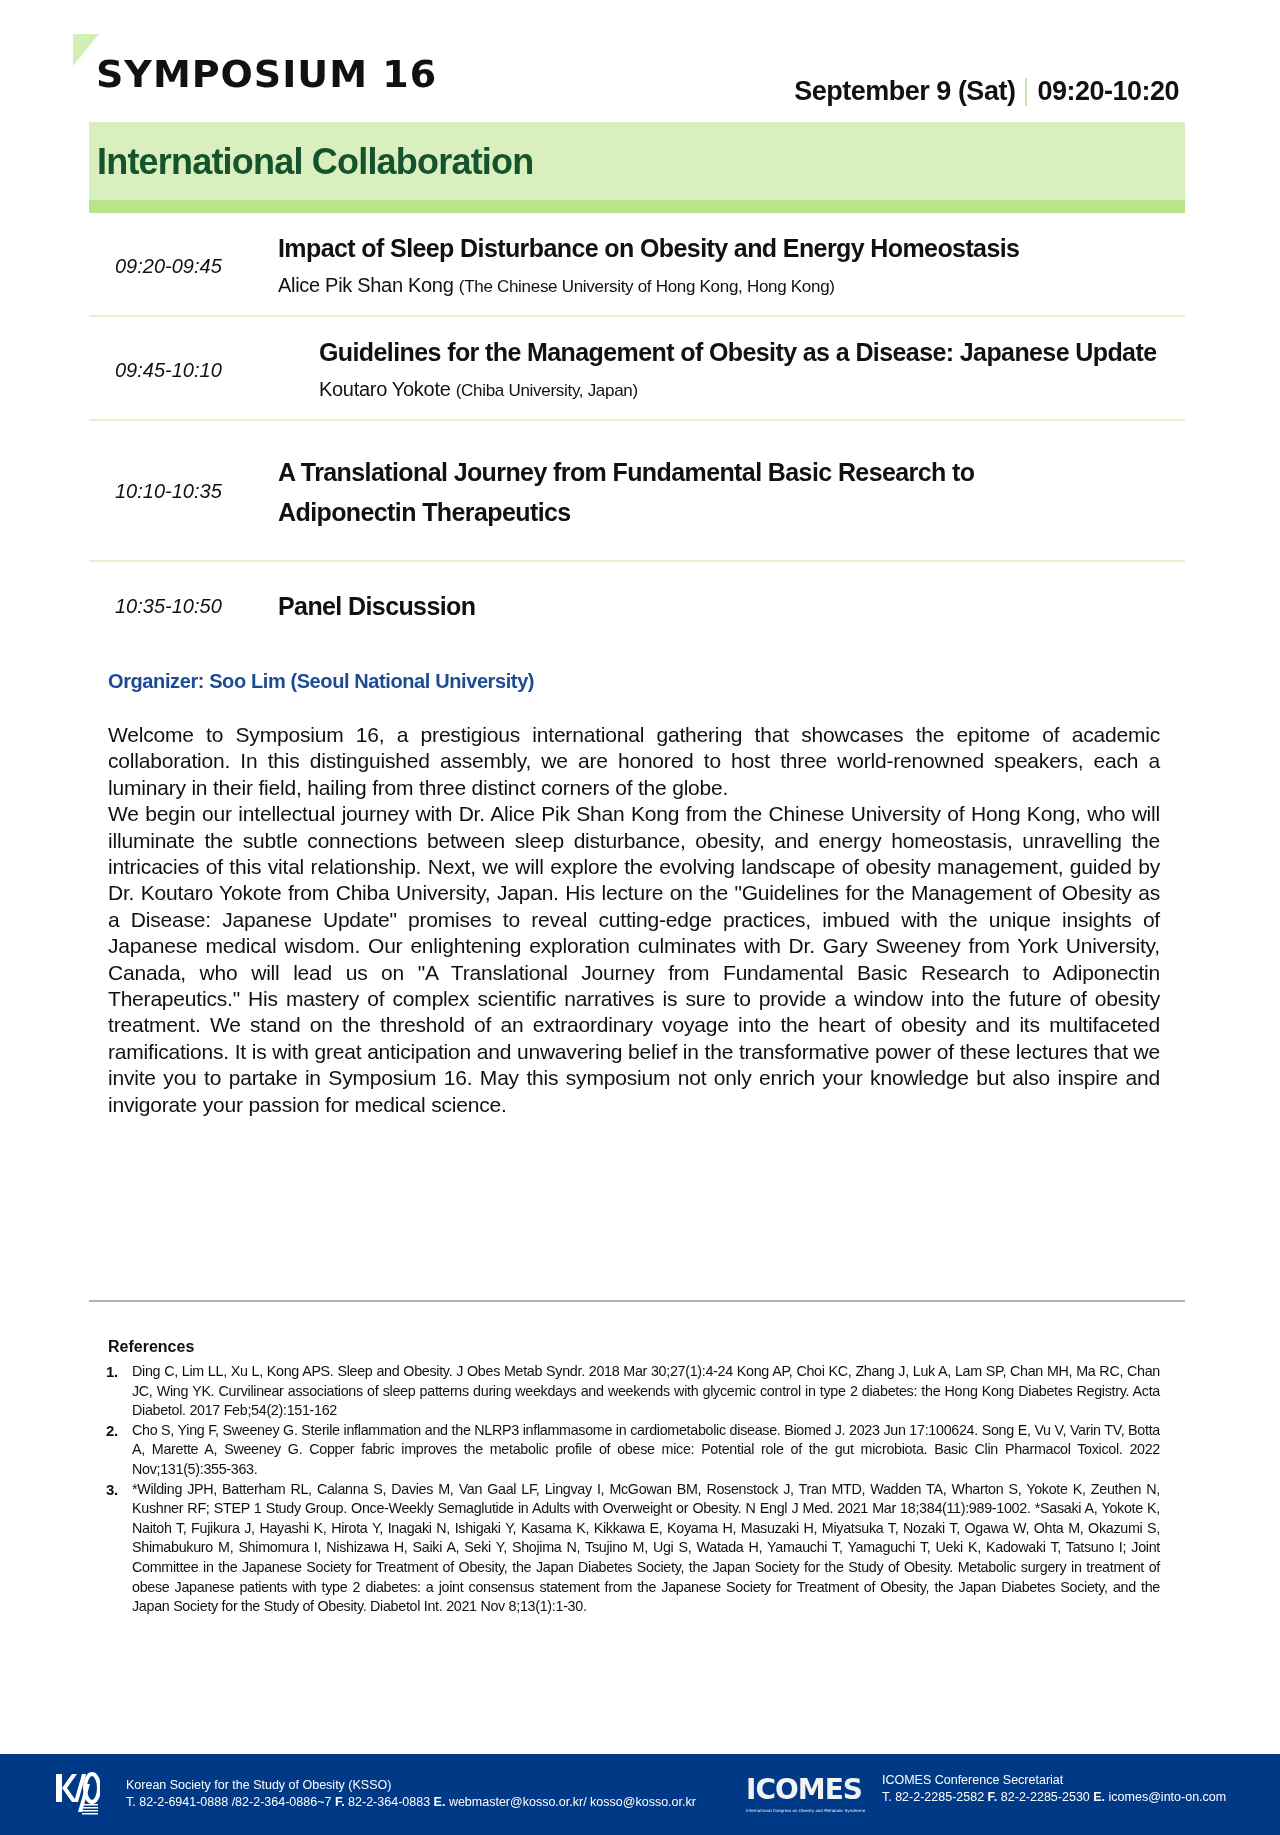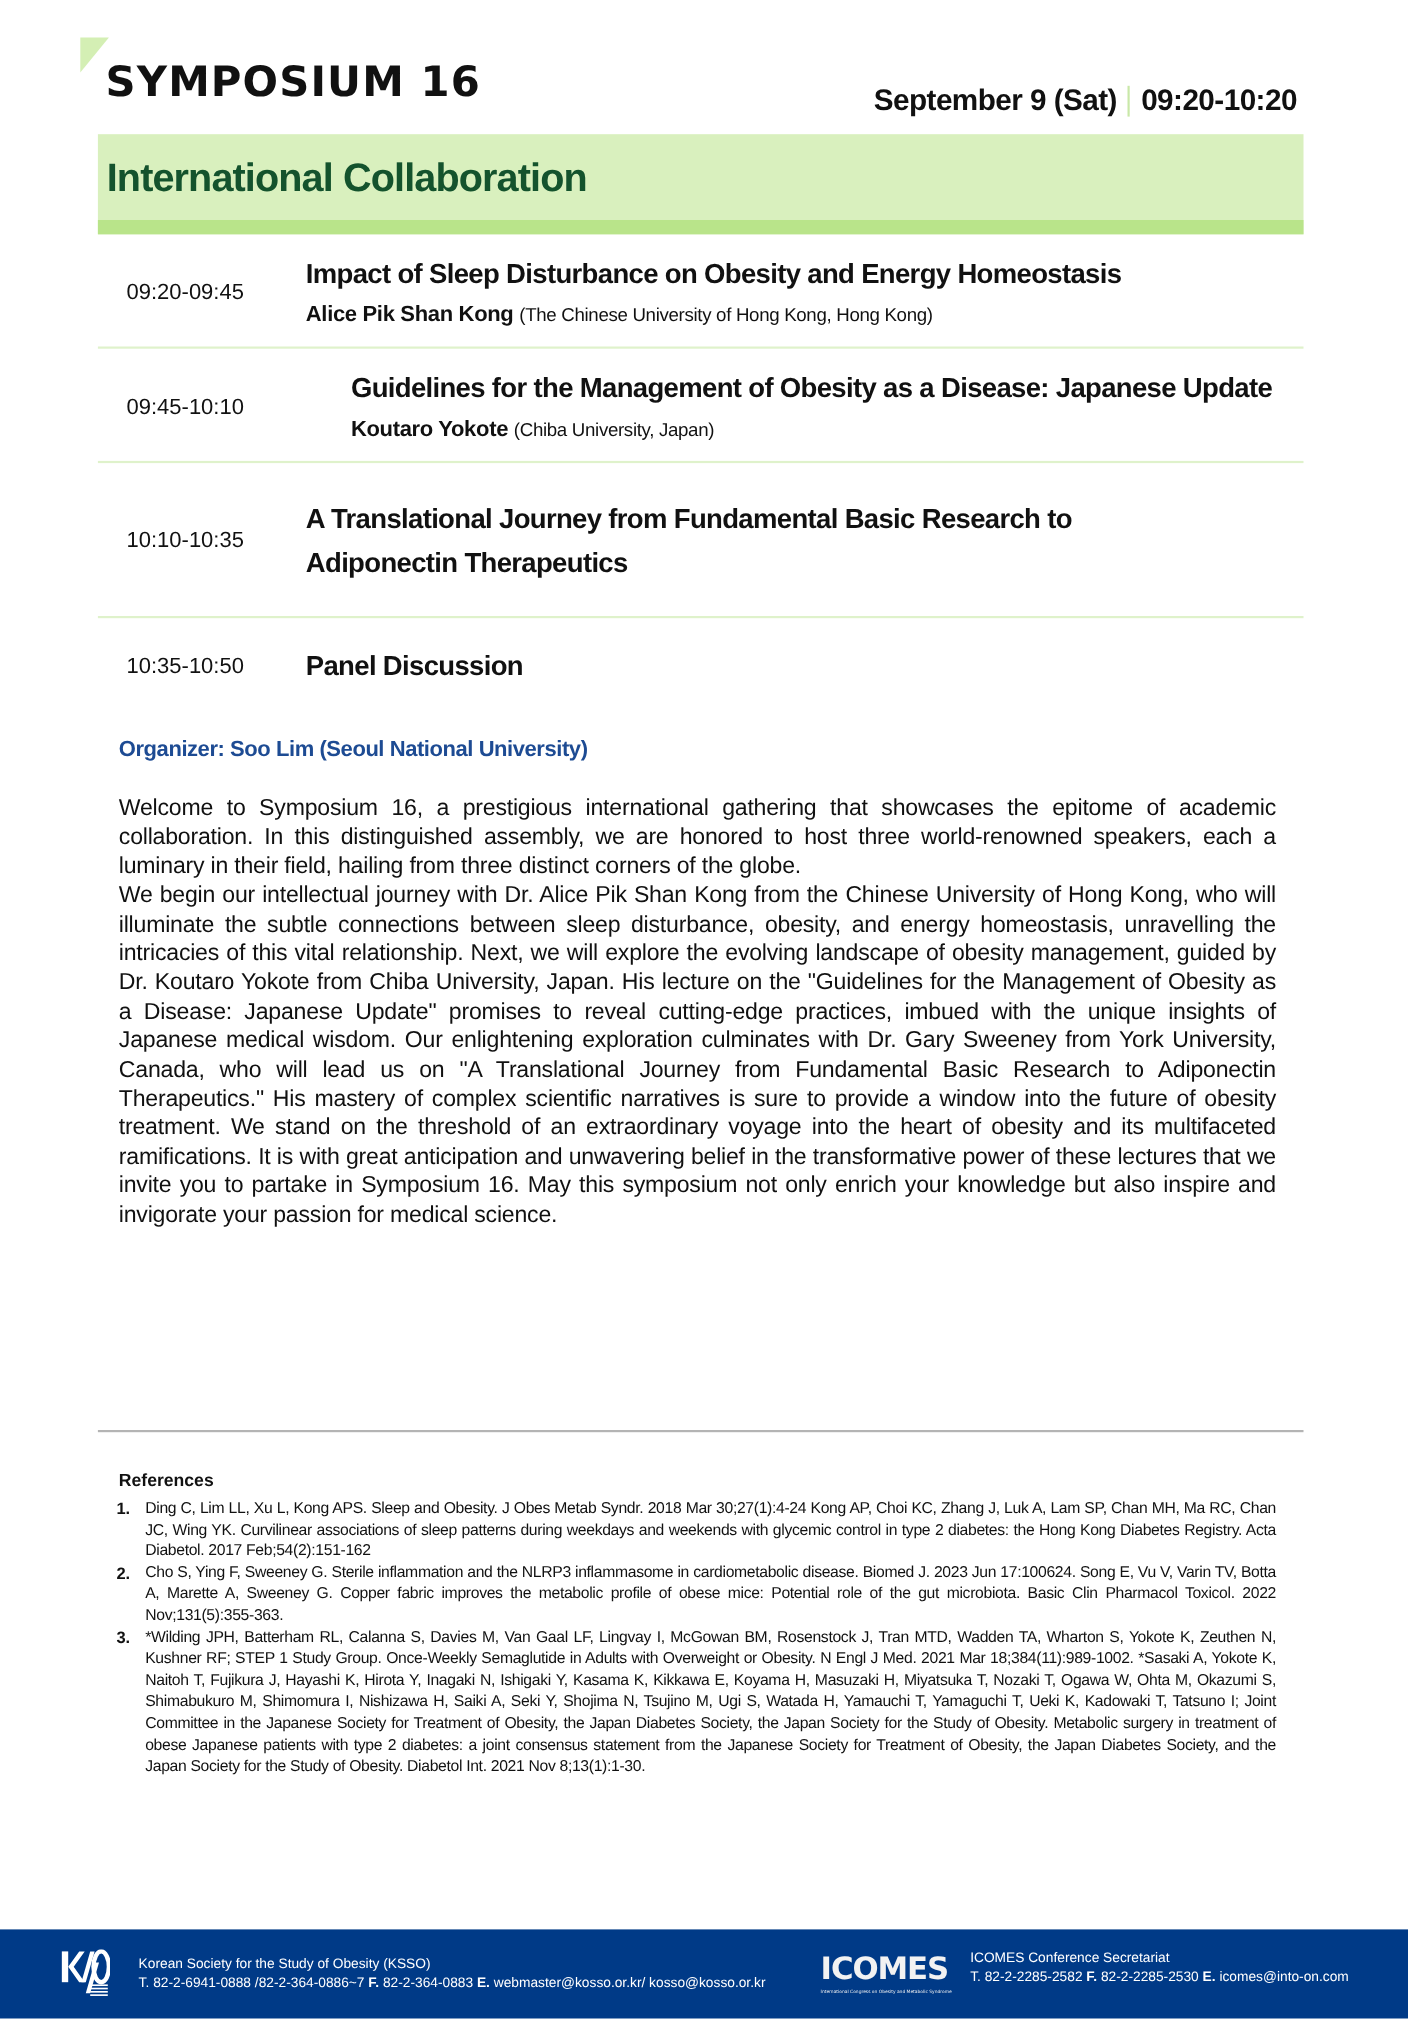--- a/index.html
+++ b/index.html
@@ -24,25 +24,25 @@
     position: absolute; left: 89px; top: 122px; width: 1096px; height: 91px;
     background: #d9f0be; border-bottom: 13px solid #b9e48a;
   }
   .banner-title {
     position: absolute; left: 8px; top: 19px; font-size: 36px; font-weight: bold; color: #14532d; letter-spacing: -0.8px;
   }
 
   .schedule { position: absolute; left: 89px; top: 213px; width: 1096px; }
   .row { position: relative; border-bottom: 2px solid #dff2cb; display: flex; align-items: center; }
   .row.last { border-bottom: none; }
-  .row .time { width: 189px; padding-left: 26px; font-family: "Liberation Sans", sans-serif; font-size: 20px; color: #111; }
+  .row .time { width: 189px; padding-left: 26px; font-family: "Liberation Sans", sans-serif; font-size: 20px; color: #111; font-style: italic; }
   .row .info { flex: 1; }
   .row .talk-title { font-size: 25px; font-weight: bold; color: #111; line-height: 40px; letter-spacing: -0.6px; }
   .row .speaker { font-size: 20px; line-height: 34px; color: #111; letter-spacing: -0.3px; }
-  .row .speaker .name { font-weight: bold; text-align: right; }
+  .row .speaker .name { font-weight: normal; text-align: right; }
   .row .speaker .aff { font-size: 17px; }
   .r1 { height: 104px; padding-top: 4px; }
   .r2 { height: 104px; padding-top: 4px; gap: 41px; }
   .r3 { height: 141px; padding-top: 2px; }
   .r3 .speaker { margin-top: 6px; }
   .r4 { height: 76px; padding-top: 12px; }
 
   .organizer {
     position: absolute; left: 108px; top: 670px; font-size: 20px; font-weight: bold; color: #1d4b93; letter-spacing: -0.4px;
   }

